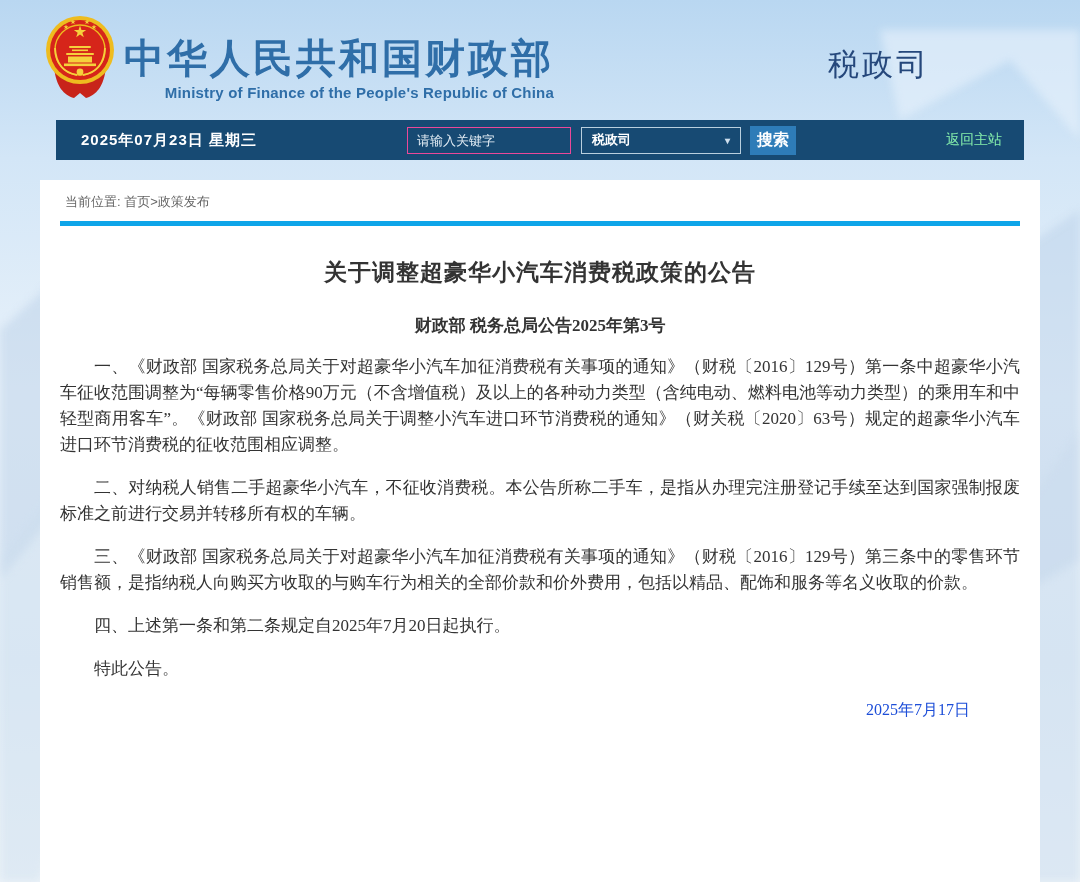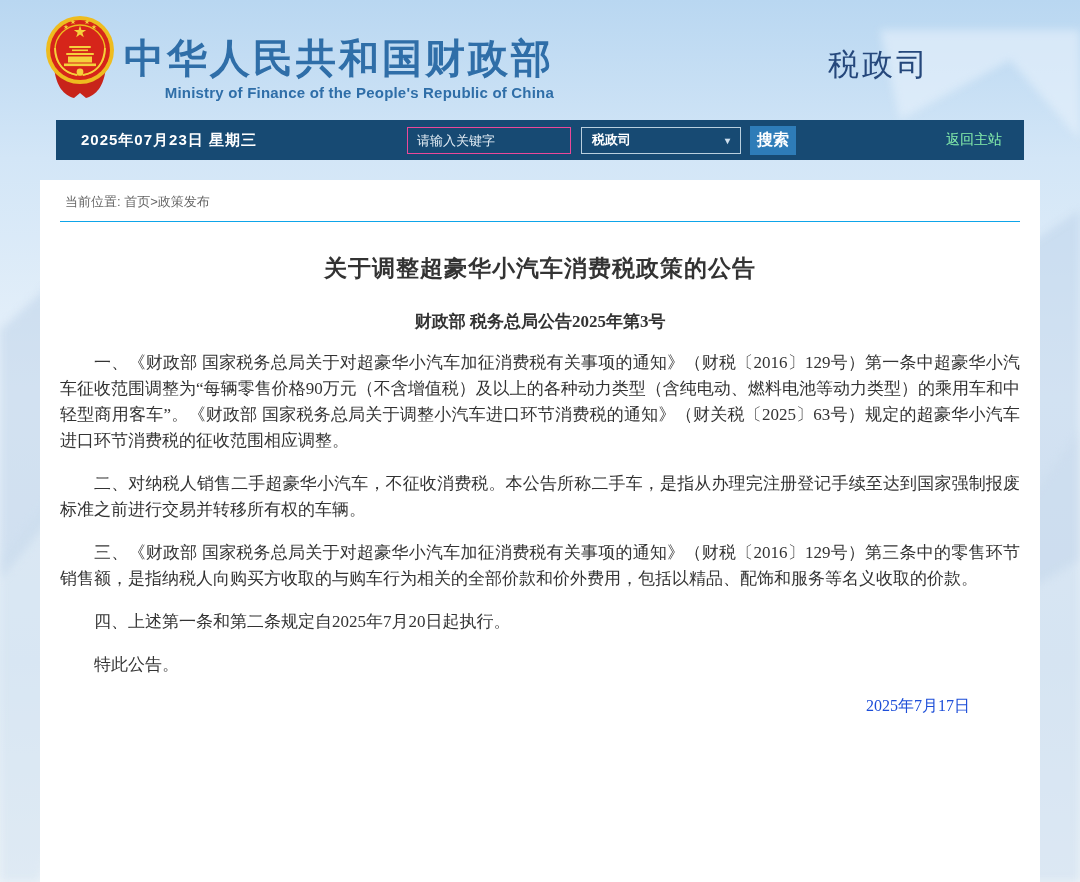--- a/index.html
+++ b/index.html
@@ -55,21 +55,21 @@
   }
 
   
   .content {
     position: relative; z-index: 2; margin: 20px 40px 0 40px;
     background: #ffffff; min-height: 704px; padding-bottom: 30px;
   }
   .breadcrumb-row { padding: 13px 20px 0 20px; }
   .breadcrumb {
     font-size: 13px; color: #666; padding: 0 5px 10px 5px;
-    border-bottom: 1px solid #0ea5e9;
+    border-bottom: 5px solid #0ea5e9;
   }
   .article { padding: 0 20px; color: #333; }
   .article-title {
     text-align: center; font-size: 23px; font-weight: bold; color: #333;
     margin-top: 31px; letter-spacing: 1px; font-family: "Liberation Sans", sans-serif;
   }
   .doc-number {
     text-align: center; font-size: 17px; font-weight: bold; color: #333;
     margin-top: 26px; font-family: "Liberation Serif", serif;
   }
@@ -146,21 +146,21 @@
 
 <div class="content">
   <div class="breadcrumb-row">
     <div class="breadcrumb">当前位置:  首页&gt;政策发布</div>
   </div>
 
   <div class="article">
     <h1 class="article-title">关于调整超豪华小汽车消费税政策的公告</h1>
     <div class="doc-number">财政部  税务总局公告2025年第3号</div>
 
-    <p>一、《财政部 国家税务总局关于对超豪华小汽车加征消费税有关事项的通知》（财税〔2016〕129号）第一条中超豪华小汽车征收范围调整为“每辆零售价格90万元（不含增值税）及以上的各种动力类型（含纯电动、燃料电池等动力类型）的乘用车和中轻型商用客车”。《财政部 国家税务总局关于调整小汽车进口环节消费税的通知》（财关税〔2025〕63号）规定的超豪华小汽车进口环节消费税的征收范围相应调整。</p>
+    <p>一、《财政部 国家税务总局关于对超豪华小汽车加征消费税有关事项的通知》（财税〔2016〕129号）第一条中超豪华小汽车征收范围调整为“每辆零售价格90万元（不含增值税）及以上的各种动力类型（含纯电动、燃料电池等动力类型）的乘用车和中轻型商用客车”。《财政部 国家税务总局关于调整小汽车进口环节消费税的通知》（财关税〔2020〕63号）规定的超豪华小汽车进口环节消费税的征收范围相应调整。</p>
     <p>二、对纳税人销售二手超豪华小汽车，不征收消费税。本公告所称二手车，是指从办理完注册登记手续至达到国家强制报废标准之前进行交易并转移所有权的车辆。</p>
     <p>三、《财政部 国家税务总局关于对超豪华小汽车加征消费税有关事项的通知》（财税〔2016〕129号）第三条中的零售环节销售额，是指纳税人向购买方收取的与购车行为相关的全部价款和价外费用，包括以精品、配饰和服务等名义收取的价款。</p>
     <p>四、上述第一条和第二条规定自2025年7月20日起执行。</p>
     <p>特此公告。</p>
 
     <div class="date-row">2025年7月17日</div>
   </div>
 </div>
 
 </body></html>

